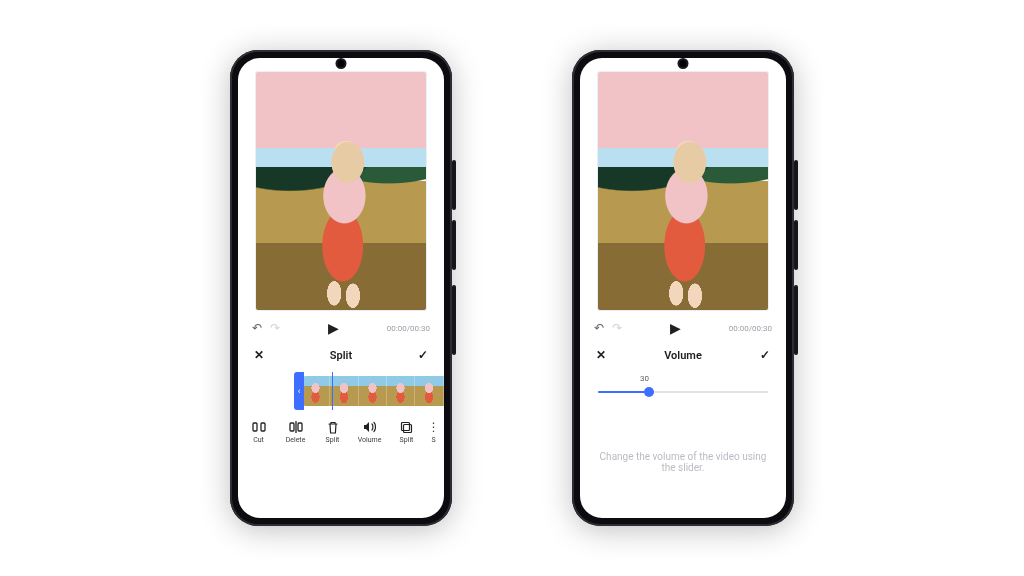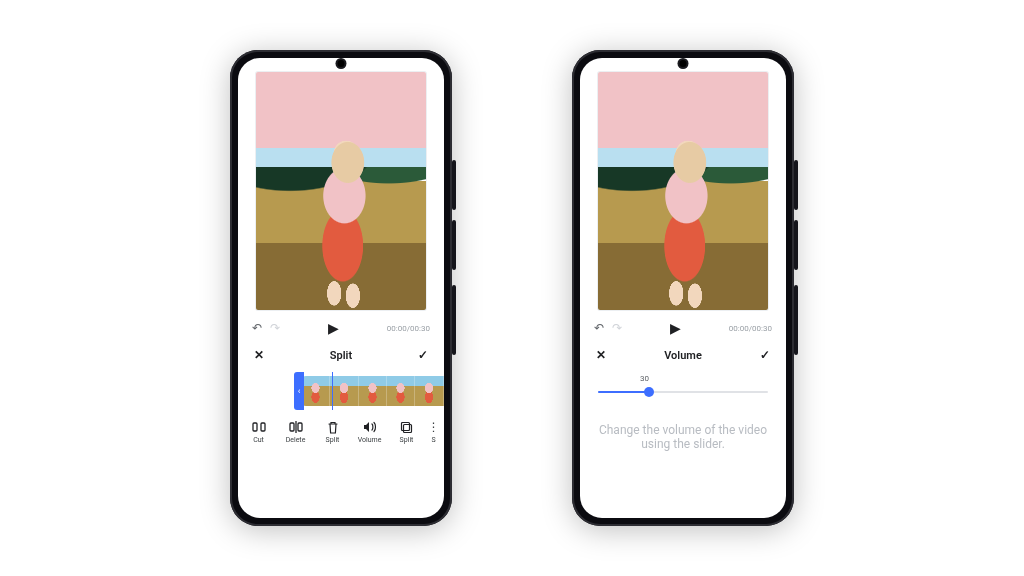--- a/index.html
+++ b/index.html
@@ -109,21 +109,21 @@
   .tool .ico{font-size:12px;height:14px;display:flex;align-items:center;justify-content:center;}
   .tool:last-child{width:14px;overflow:hidden;}
 
   
   .vol-wrap{padding:6px 18px 0 18px;font-size:8px;color:#5f6368;}
   .vol-val{margin-left:42px;margin-bottom:2px;}
   .slider{position:relative;height:14px;}
   .track{position:absolute;left:0;right:0;top:6px;height:2px;background:#e0e2e6;border-radius:2px;}
   .fill{position:absolute;left:0;top:6px;height:2px;background:var(--accent);border-radius:2px;width:30%;}
   .thumb{position:absolute;top:2px;left:30%;transform:translateX(-50%);width:10px;height:10px;border-radius:50%;background:var(--accent);}
-  .hint{margin-top:24px;text-align:center;font-size:12px;color:#b8bcc2;}
+  .hint{margin-top:52px;text-align:center;font-size:10px;color:#b8bcc2;}
 
   svg{display:block;}
 </style>
 </head>
 <body>
 
 <div class="stage">
 
   <div class="phone">
     <div class="side-btn a"></div>

